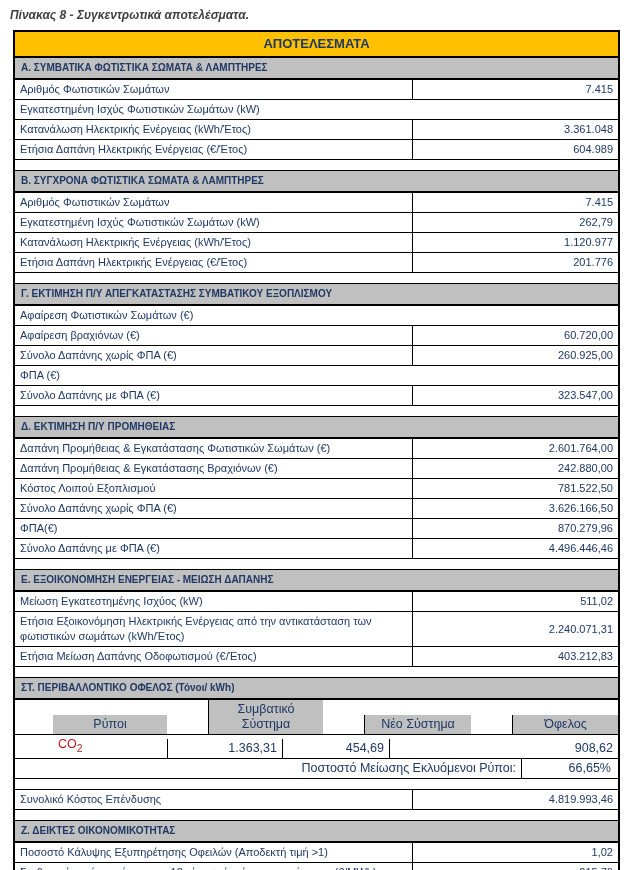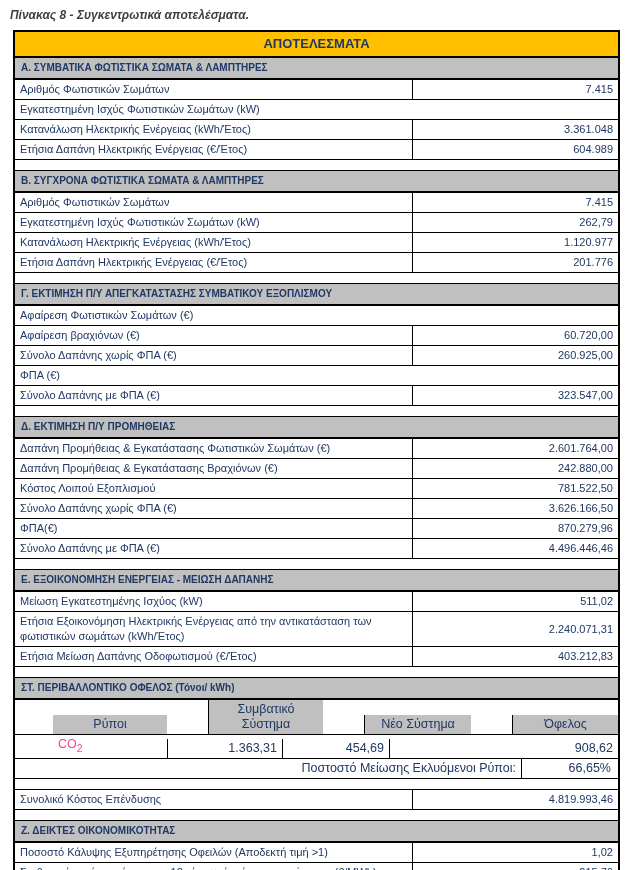--- a/index.html
+++ b/index.html
@@ -53,21 +53,21 @@
   
   .env-row{display:flex;align-items:flex-end;padding-left:38px;}
   .env-c{padding:2px 5px;font-size:12.5px;line-height:15px;}
   .env-h{background:var(--section-bg);text-align:center;}
   .env-row .env-c + .env-c{border-left:1px solid var(--line);}
   .env-col1{flex:0 0 114px;}
   .env-col2{flex:0 0 115px;text-align:right;}
   .env-col3{flex:0 0 107px;text-align:right;}
   .env-col4{flex:1 1 auto;text-align:right;}
   .env-h.env-col2,.env-h.env-col3,.env-h.env-col4{text-align:center;margin-left:41px;}
-  .pollutant{color:#ec4899;}
+  .pollutant{color:#b91c1c;}
   .pct-lbl{flex:0 0 468px;text-align:right;}
   .pct-val{flex:1 1 auto;border-left:1px solid var(--line);text-align:right;padding-right:7px;}
 </style>
 </head>
 <body>
 
 <div class="caption">Πίνακας 8 - Συγκεντρωτικά αποτελέσματα.</div>
 
 <div class="tbl">
 

